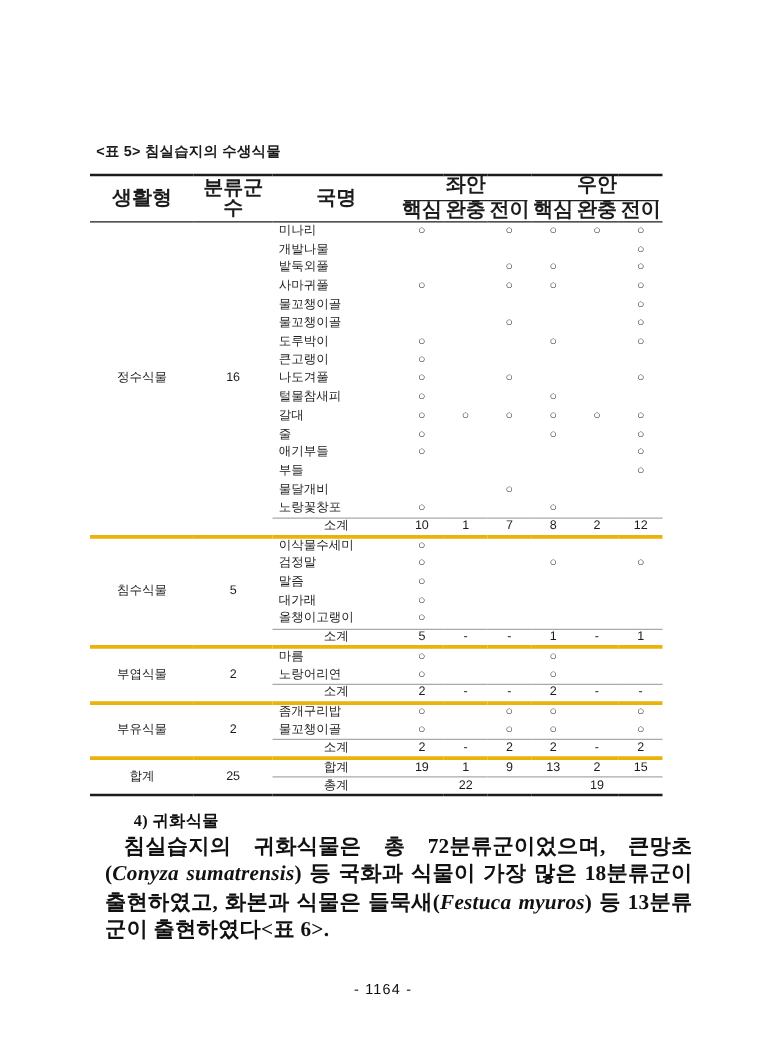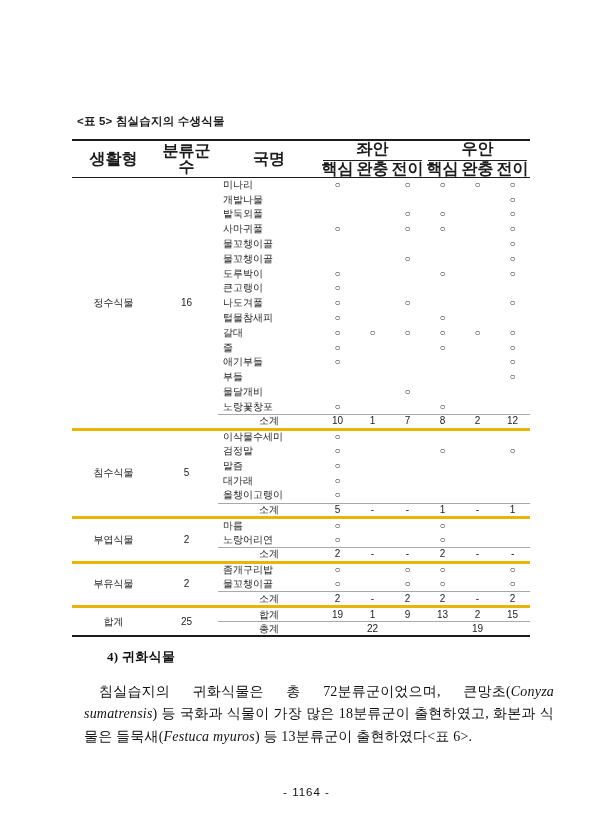--- a/index.html
+++ b/index.html
@@ -31,23 +31,23 @@
   td.name.ctr { text-align:center; padding-left:0;font-family:Liberation Serif, serif; }
   td.mark { font-size:9.5px; color:#2a2a2a; }
   tr.group-start > td { border-top:3px solid #eab308; }
   td.partline { border-top:1px solid #a9a9a9; }
   .section { position:absolute; left:84px; top:648px; width:470px; color:#111; }
   .section .heading {
     font-family:"Liberation Serif", serif; font-weight:bold;
     font-size:13px; margin-left:23px; letter-spacing:0.3px;
   }
   .section .para {
-    font-family:"Liberation Serif", serif; font-size:14px;
-    line-height:22.4px; margin-top:15px; text-align:justify;
-    text-indent:15px; letter-spacing:0.2px;
+    font-family:"Liberation Serif", serif; font-size:17px;
+    line-height:22.4px; text-align:justify;
+    text-indent:15px; letter-spacing:0.2px;font-weight:bold;
   }
   .section .para i { font-style:italic; }
   .pageno {
     position:absolute; left:0; top:786px; width:100%;
     text-align:center; font-size:11.5px; letter-spacing:1px; color:#111;
     font-family:"Liberation Sans", sans-serif;
   }
 </style>
 </head>
 <body>

